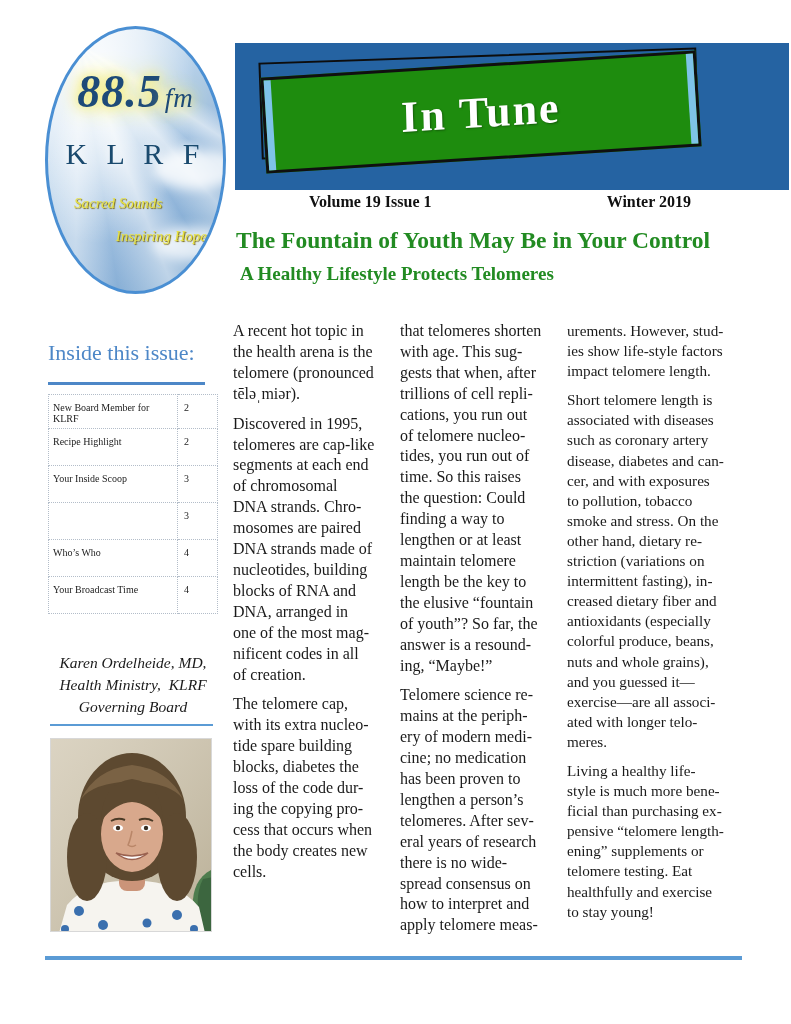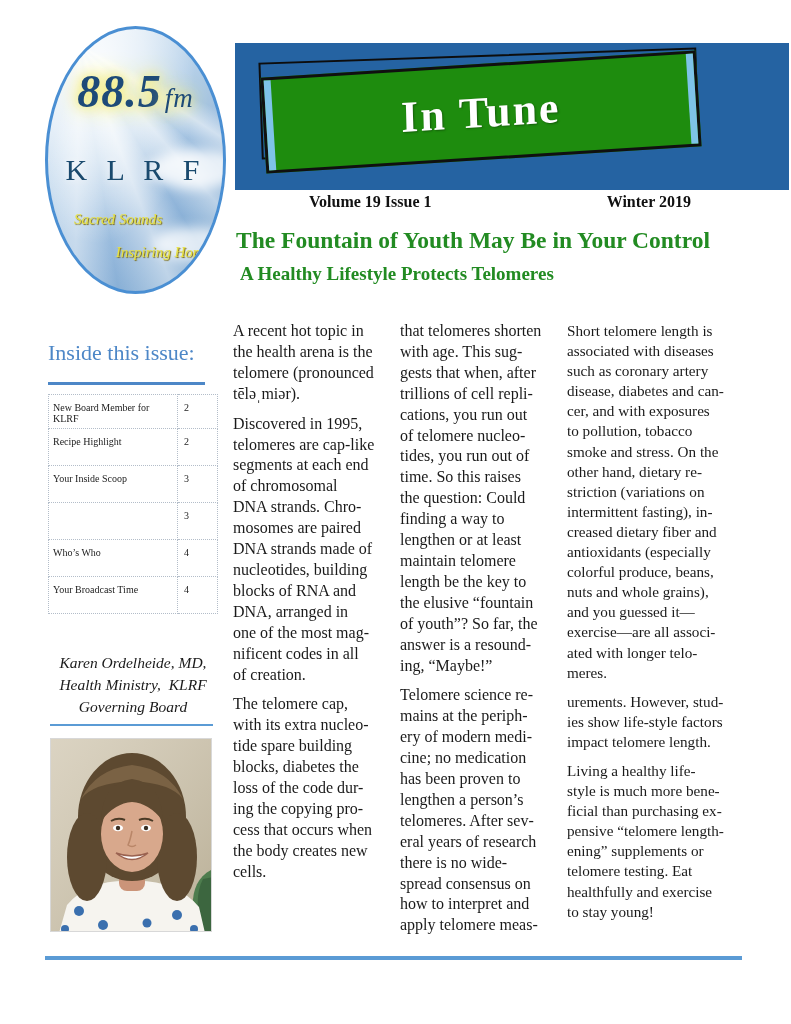--- a/index.html
+++ b/index.html
@@ -27,21 +27,21 @@
       rgba(255,255,255,.4) 66deg, rgba(255,255,255,0) 80deg);
   }
   .logo .cloud1 { position:absolute; right:-18px; top:120px; width:90px; height:40px; border-radius:50%;
       background:rgba(255,255,255,.8); filter:blur(6px); }
   .logo .cloud2 { position:absolute; right:-10px; bottom:30px; width:80px; height:34px; border-radius:50%;
       background:rgba(255,255,255,.75); filter:blur(6px); }
   .logo-text { position:relative; text-align:center; color:#1d4a78; }
   .logo-freq { margin-top:40px; font-style:italic; font-weight:bold; font-size:46px; line-height:46px;
       text-shadow:0 0 10px #f2ec7e, 0 0 18px #f2ec7e, 0 0 26px #f5f096; letter-spacing:1px; }
   .logo-freq .fm { font-size:27px; font-weight:normal; margin-left:3px; }
-  .logo-call { margin-top:32px; font-size:30px; letter-spacing:6px; color:#1a4a6e; text-shadow:0 0 8px rgba(255,255,255,.8); }
+  .logo-call { margin-top:16px; font-size:30px; letter-spacing:6px; color:#1a4a6e; text-shadow:0 0 8px rgba(255,255,255,.8); }
   .logo-tag1 { margin-top:24px; text-align:left; padding-left:26px; font-style:italic; font-size:15px;
       color:#e8e242; text-shadow:1px 1px 1px #7a6a10; }
   .logo-tag2 { margin-top:16px; text-align:right; padding-right:16px; font-style:italic; font-size:15px;
       color:#e8e242; text-shadow:1px 1px 1px #7a6a10; }
 
   
   .banner { position:absolute; left:235px; top:43px; width:554px; height:147px; background:#2563a2; }
   .sign-outline { position:absolute; left:25px; top:12px; width:438px; height:97px;
       border:2px solid #0d0d0d; transform:rotate(-2deg); }
   .sign { position:absolute; left:28px; top:21px; width:436px; height:96px; background:#1e8c0e;
@@ -254,41 +254,41 @@
 has been proven to
 lengthen a person’s
 telomeres. After sev-
 eral years of research
 there is no wide-
 spread consensus on
 how to interpret and
 apply telomere meas-</p>
   </div>
   <div class="body-col col3">
+    <p>urements. However, stud-
+ies show life-style factors
+impact telomere length.</p>
     <p>Short telomere length is
 associated with diseases
 such as coronary artery
 disease, diabetes and can-
 cer, and with exposures
 to pollution, tobacco
 smoke and stress. On the
 other hand, dietary re-
 striction (variations on
 intermittent fasting), in-
 creased dietary fiber and
 antioxidants (especially
 colorful produce, beans,
 nuts and whole grains),
 and you guessed it—
 exercise—are all associ-
 ated with longer telo-
 meres.</p>
-    <p>urements. However, stud-
-ies show life-style factors
-impact telomere length.</p>
     <p>Living a healthy life-
 style is much more bene-
 ficial than purchasing ex-
 pensive “telomere length-
 ening” supplements or
 telomere testing. Eat
 healthfully and exercise
 to stay young!</p>
   </div>
 

